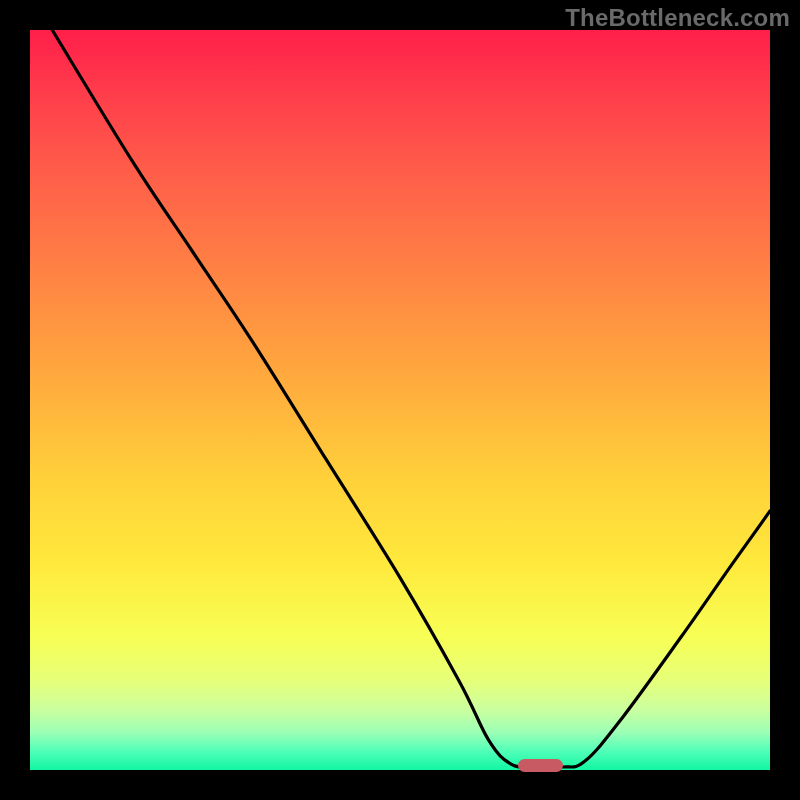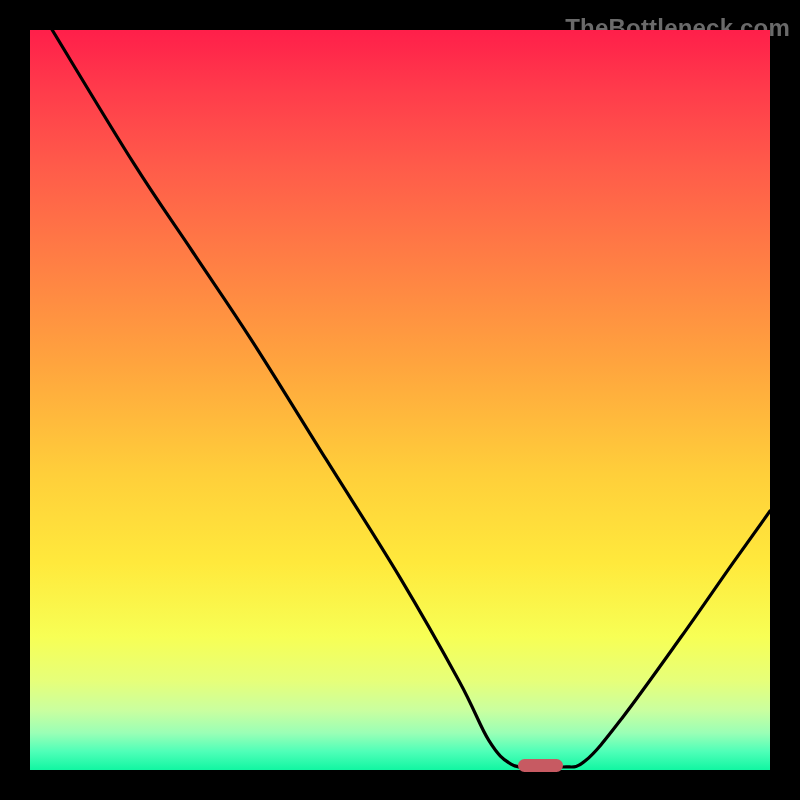--- a/index.html
+++ b/index.html
@@ -12,21 +12,21 @@
     font-family: Arial, Helvetica, sans-serif;
   }
   .outer {
     position: relative;
     width: 800px;
     height: 800px;
     background: #000;
   }
   .watermark {
     position: absolute;
-    top: 14px;
+    top: 4px;
     right: 10px;
     color: #6a6a6a;
     font-size: 24px;
     font-weight: 600;
     letter-spacing: 0.2px;
     user-select: none;
   }
   .plot {
     position: absolute;
     left: 30px;

